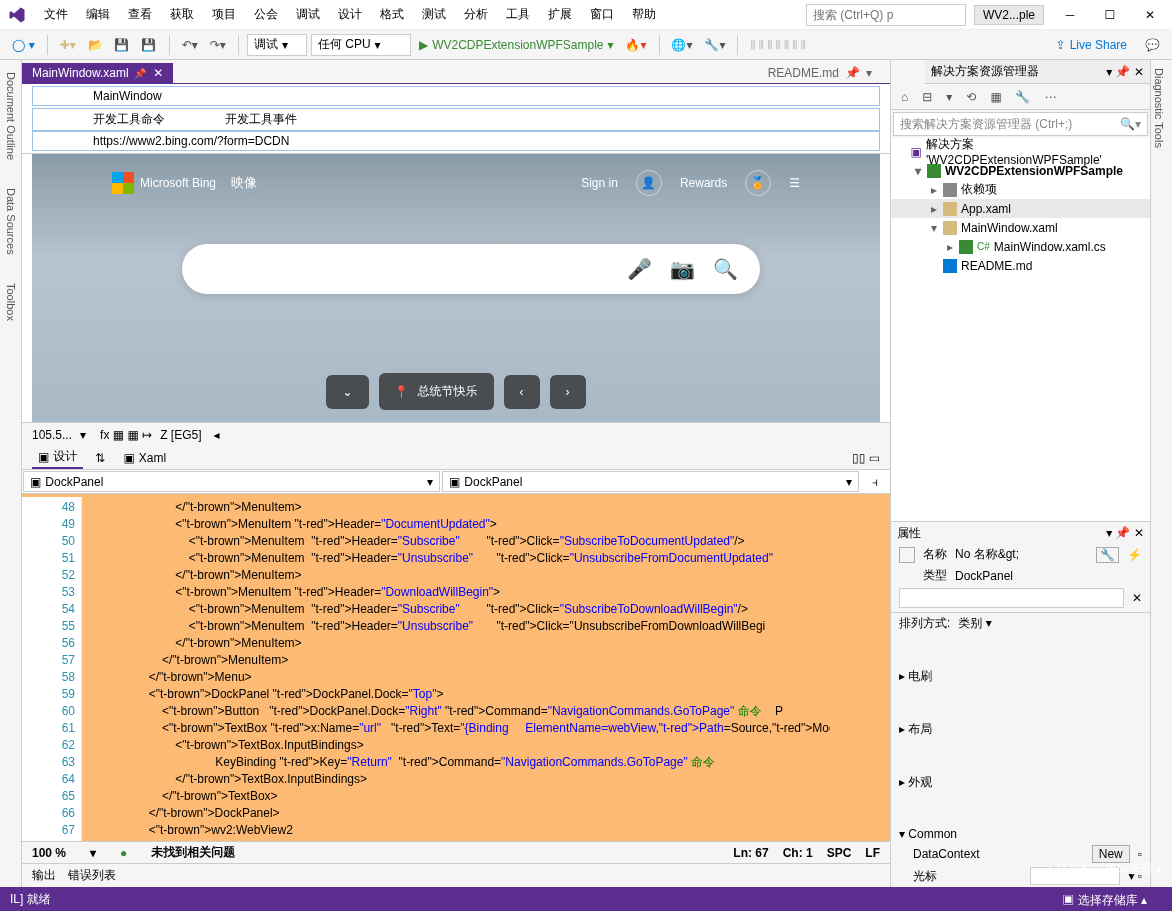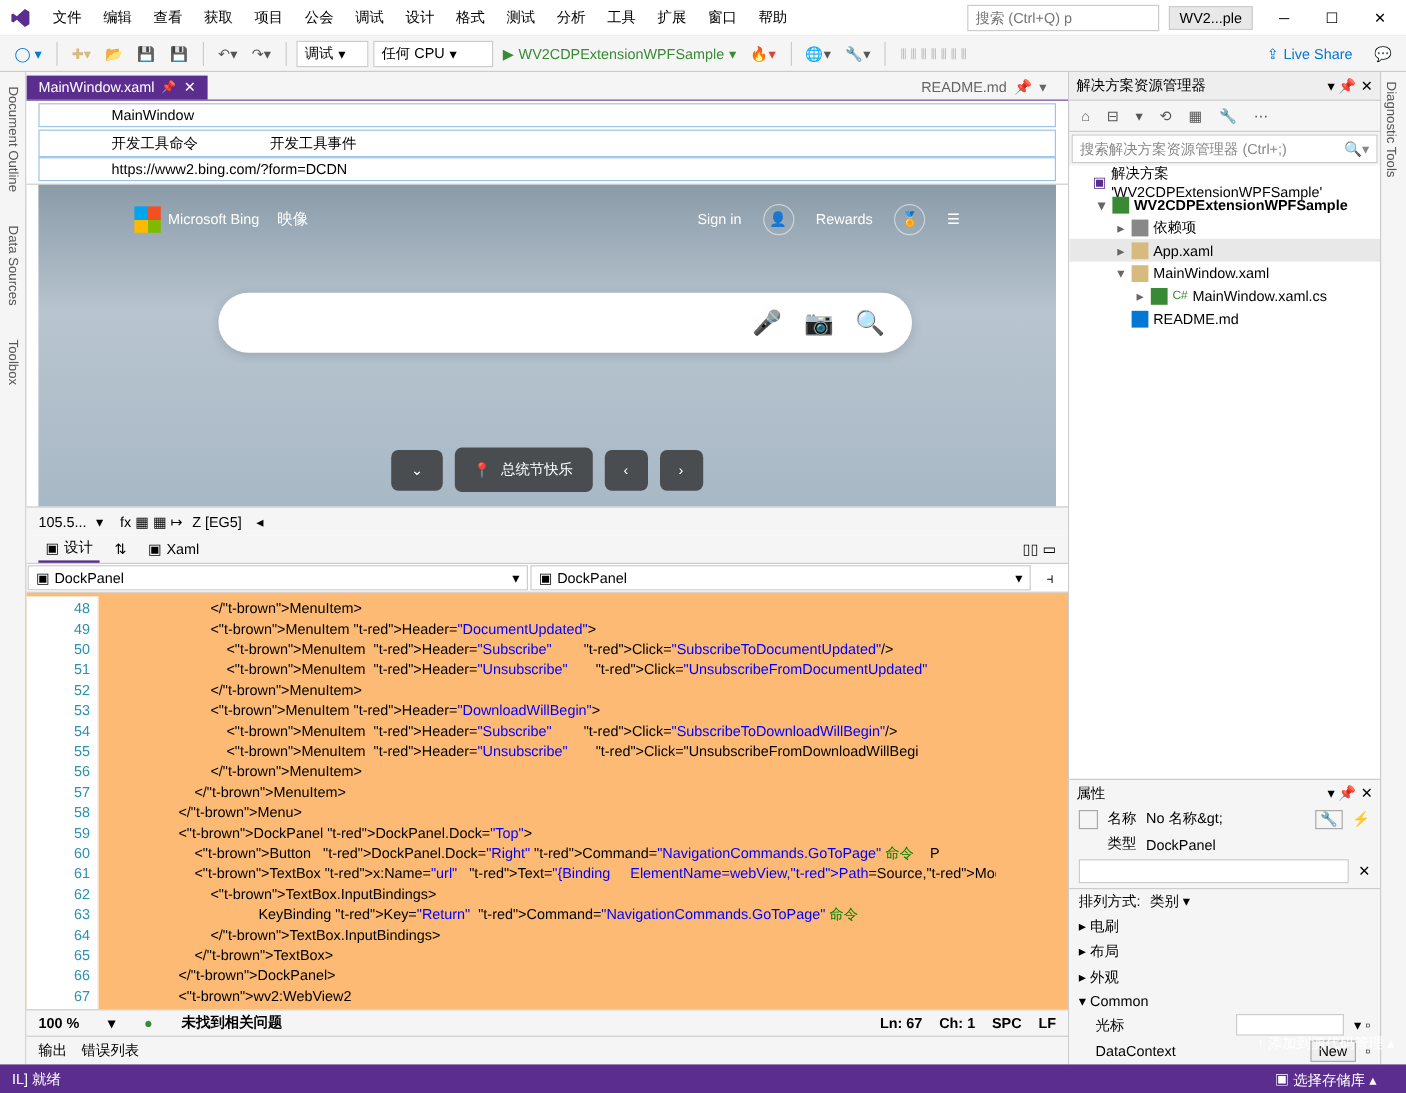--- a/index.html
+++ b/index.html
@@ -52,33 +52,33 @@
 .outline-col { width: 40px; border-right: 1px solid #eee; }
 .code { flex: 1; font-family: Consolas, monospace; font-size: 13px; padding: 2px 0; overflow: hidden; white-space: pre; }
 .code div { height: 17px; line-height: 17px; }
 .minimap { width: 60px; border-left: 1px solid #ccc; background: #fafafa; position: relative; }
 .minimap .viewport { position: absolute; left: 2px; right: 2px; top: 210px; height: 80px; border: 1px solid #5b2d8e; background: rgba(91,45,142,.05); }
 .t-blue { color: #0000ff; } .t-green { color: #008000; }
 .status-mini { height: 22px; background: #f5f5f5; border-top: 1px solid #ccc; display: flex; align-items: center; padding: 0 10px; gap: 24px; font-size: 11px; font-weight: bold; }
 .status-mini .right { margin-left: auto; display: flex; gap: 14px; justify-content: space-between; }
 .output-tabs { height: 24px; background: #f5f5f5; display: flex; align-items: center; gap: 12px; padding: 0 10px; border-top: 1px solid #ccc; }
 .right-panel { width: 260px; border-left: 1px solid #ccc; display: flex; flex-direction: column; background: #f5f5f5; }
-.panel-header { height: 24px; background: #eee; display: flex; align-items: center; padding: 0 6px; font-size: 12px; justify-content: space-between; border-bottom: 1px solid #ccc; }
+.panel-header { height: 24px; background: #eee; display: flex; align-items: center; padding: 0 6px; font-size: 12px; justify-content: space-between; border-bottom: 1px solid #ccc; margin-left: 34px; }
 .panel-toolbar { height: 26px; border-bottom: 1px solid #ccc; display: flex; align-items: center; gap: 6px; padding: 0 6px; }
 .panel-search { height: 24px; margin: 2px; border: 1px solid #ccc; background: #fff; padding: 0 6px; display: flex; align-items: center; color: #888; justify-content: space-between; }
 .tree { flex: 1; background: #fff; padding: 4px 0; overflow: auto; font-size: 12px; }
 .tree-row { display: flex; align-items: center; gap: 4px; padding: 1px 6px; cursor: pointer; height: 19px; }
 .tree-row.bold { font-weight: bold; }
 .tree-row.sel { background: #e8e8e8; }
 .tw { display:inline-block; width: 10px; text-align: center; color: #666; }
 .icon-sq { width: 14px; height: 14px; display: inline-block; }
 .props-panel { border-top: 1px solid #ccc; background: #f5f5f5; }
 .props-header { height: 22px; display: flex; align-items: center; padding: 0 6px; justify-content: space-between; }
 .prop-row { display: flex; padding: 2px 8px; gap: 8px; align-items: center; }
-.prop-cat { padding: 2px 8px; display: flex; align-items: center; gap: 4px; cursor: pointer; }
+.prop-cat { padding: 2px 8px; display: flex; align-items: center; gap: 4px; cursor: pointer; margin-top: 32px; }
 .right-tabs { width: 22px; background: #f5f5f5; border-left: 1px solid #ccc; }
 .right-tabs .vtab { writing-mode: vertical-lr; font-size: 11px; color: #555; padding: 8px 2px; cursor: pointer; }
 .footer { height: 24px; background: #5b2d8e; color: #fff; display: flex; align-items: center; padding: 0 10px; gap: 12px; font-size: 12px; }
 .footer .right { margin-left: auto; display: flex; gap: 14px; align-items: center; flex-direction: column; }
 svg { display: block; }
 </style>
 </head>
 <body>
 
 <div class="titlebar">
@@ -350,28 +350,28 @@
         <span>排列方式:</span>
         <span><span>类别</span> ▾</span>
       </div>
       <div id="prop-cats">
           <div class="prop-cat">▸ 电刷</div>
           <div class="prop-cat">▸ 布局</div>
           <div class="prop-cat">▸ 外观</div>
         </div>
       <div class="prop-cat">▾ Common</div>
       <div class="prop-row">
+        <span style="margin-left:14px">DataContext</span>
+        <span style="margin-left:auto;border:1px solid #aaa;padding:1px 6px;background:#eee">New</span>
+        <span>▫</span>
+      </div>
+      <div class="prop-row">
         <span style="margin-left:14px">光标</span>
         <span style="margin-left:auto;border:1px solid #ccc;width:90px;height:18px;background:#fff"></span>
         <span>▾ ▫</span>
-      </div>
-      <div class="prop-row">
-        <span style="margin-left:14px">DataContext</span>
-        <span style="margin-left:auto;border:1px solid #aaa;padding:1px 6px;background:#eee">New</span>
-        <span>▫</span>
       </div>
     </div>
   </div>
 
   <div class="right-tabs">
       <div class="vtab">Diagnostic Tools</div>
     </div>
 </div>
 
 <div class="footer">

